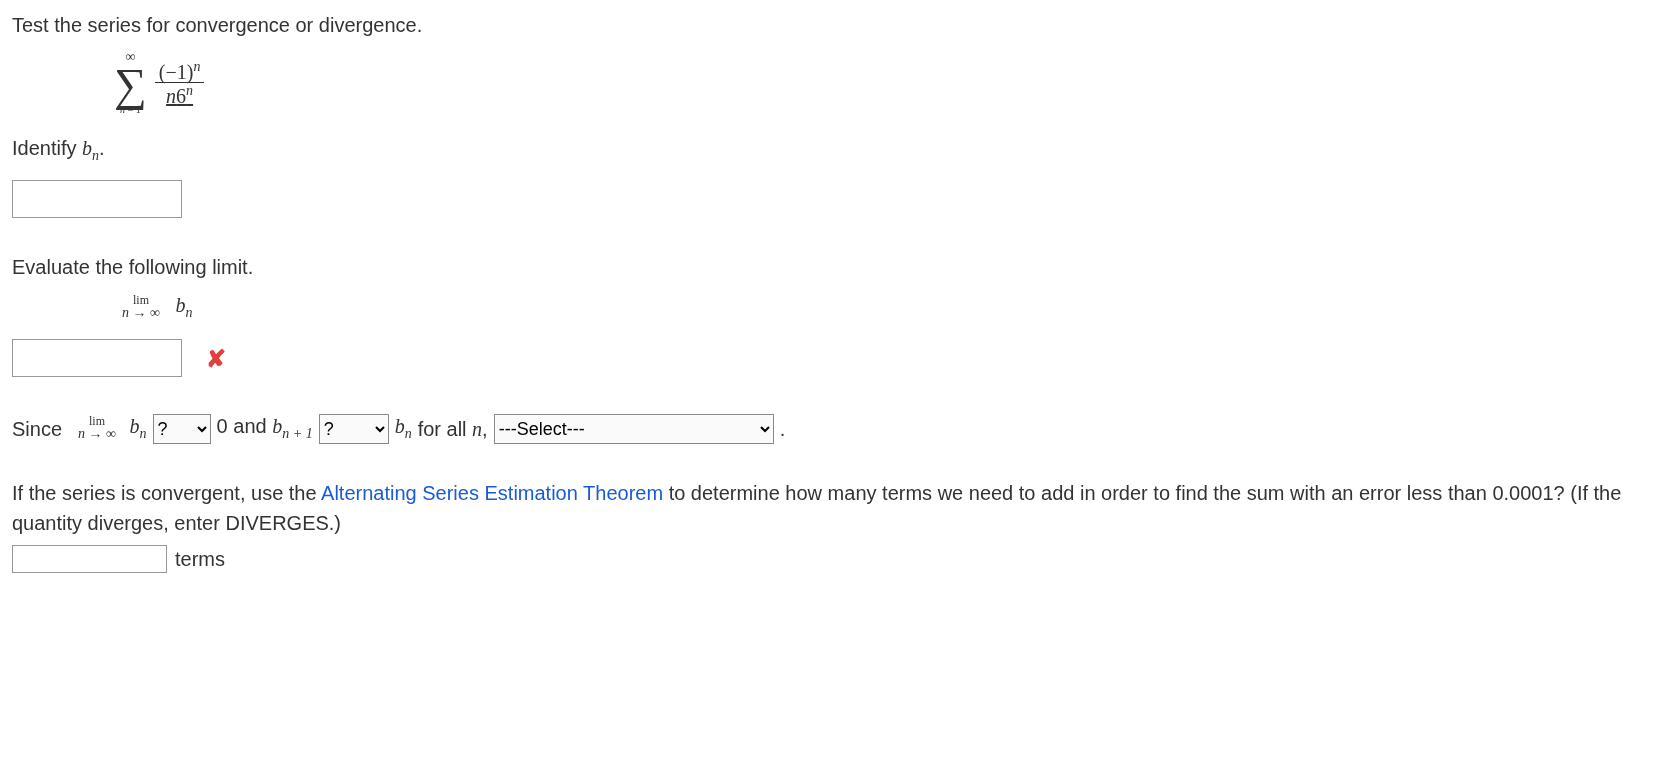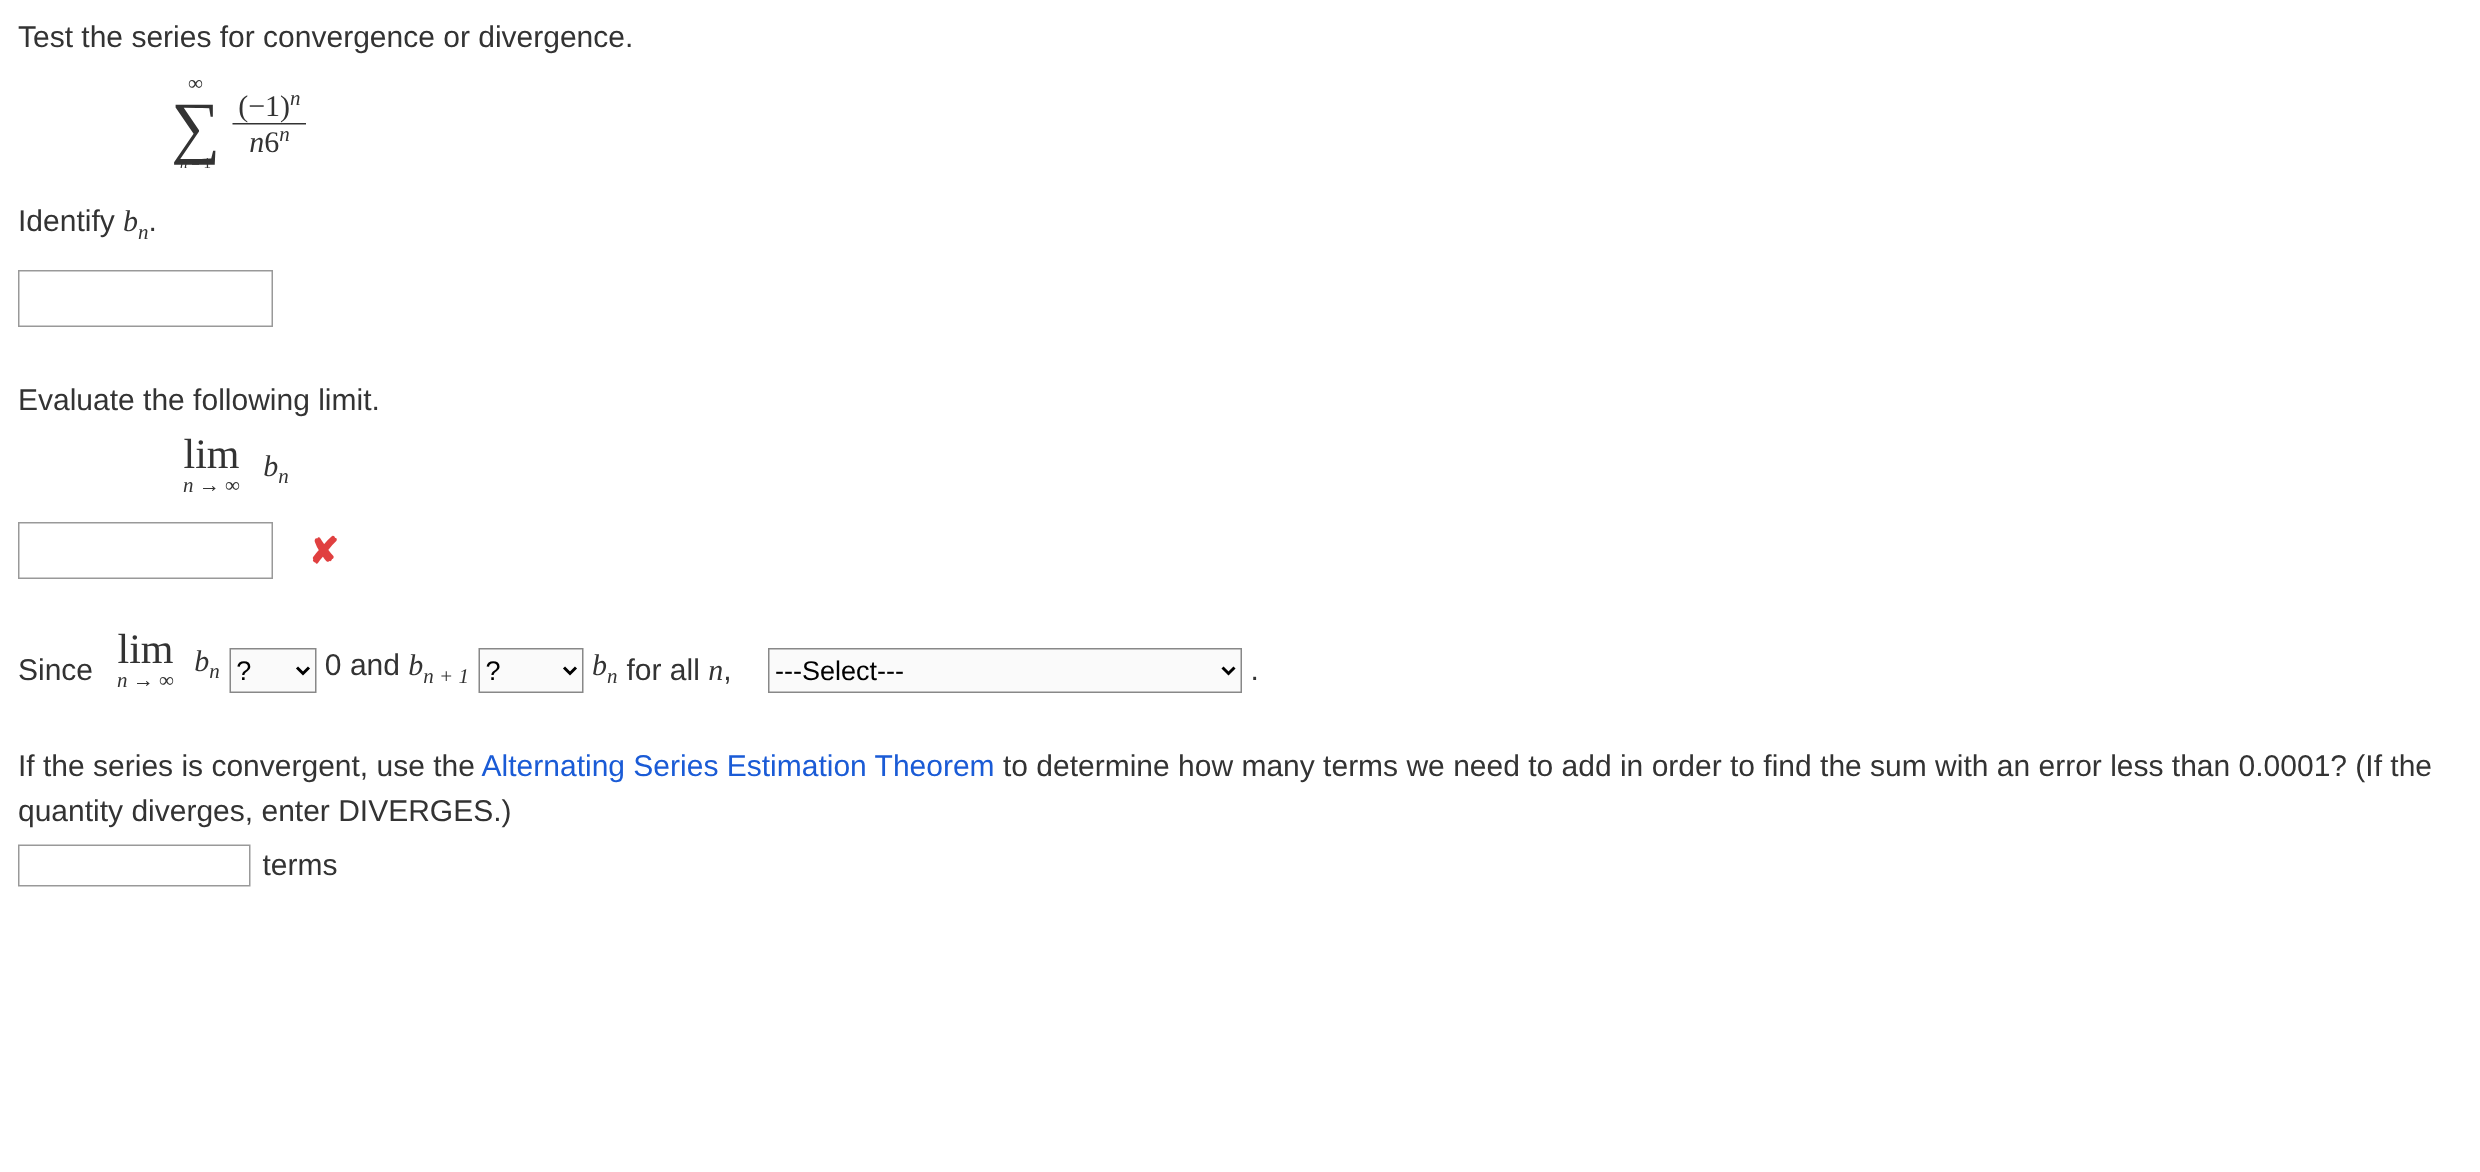--- a/index.html
+++ b/index.html
@@ -12,23 +12,23 @@
   }
   .math-i{font-style:italic;font-family:Georgia,'Times New Roman',serif;}
   .sub{font-size:0.7em;vertical-align:sub;font-style:italic;font-family:Georgia,'Times New Roman',serif;}
   .sup{font-size:0.7em;vertical-align:super;font-style:italic;font-family:Georgia,'Times New Roman',serif;}
   .summation{display:inline-flex;flex-direction:column;align-items:center;line-height:1;margin:0 2px;vertical-align:middle;}
   .summation .top{font-size:14px;font-family:Georgia,'Times New Roman',serif;}
   .summation .sigma{font-size:46px;font-family:Georgia,'Times New Roman',serif;line-height:0.9;}
   .summation .bottom{font-size:10px;font-family:Georgia,'Times New Roman',serif;font-style:italic;}
   .frac{display:inline-flex;flex-direction:column;align-items:center;vertical-align:middle;font-family:Georgia,'Times New Roman',serif;line-height:1.1;margin-left:6px;text-align:right;}
   .frac .num{border-bottom:1.5px solid #333;padding:0 4px;}
-  .frac .den{padding:0 4px;}
+  .frac .den{padding:0 4px;text-decoration:underline;}
   .limit{display:inline-flex;flex-direction:column;align-items:center;line-height:1;vertical-align:middle;font-family:Georgia,'Times New Roman',serif;}
-  .limit .lim{font-size:28px;}
+  .limit .lim{font-size:12px;}
   .limit .cond{font-size:14px;font-style:italic;}
   .text-input{
     border:1px solid #999;
     height:38px;
     width:170px;
     font-size:18px;
     padding:0 4px;
     box-sizing:border-box;
   }
   .text-input.small{width:155px;height:28px;}
@@ -38,21 +38,21 @@
   .x-icon{color:#e04040;font-weight:bold;font-size:24px;margin-left:24px;display:inline-block;vertical-align:middle;}
   select{
     font-size:18px;
     border:1px solid #888;
     height:30px;
     background:#fafafa;
     font-family:inherit;
   }
   select.narrow{width:58px;}
   select.mid{width:70px;}
-  select.wide{width:316px;margin-left:18px;}
+  select.wide{width:280px;}
   .inline-row{display:flex;align-items:flex-end;flex-wrap:wrap;gap:6px;}
   .inline-row > *{vertical-align:middle;}
   a.theorem{color:#1a5bd6;text-decoration:none;}
   .bn{font-family:Georgia,'Times New Roman',serif;font-style:italic;}
 </style>
 </head>
 <body>
 
 <div class="block" style="margin-bottom:10px;">
   <div>Test the series for convergence or divergence.</div>

